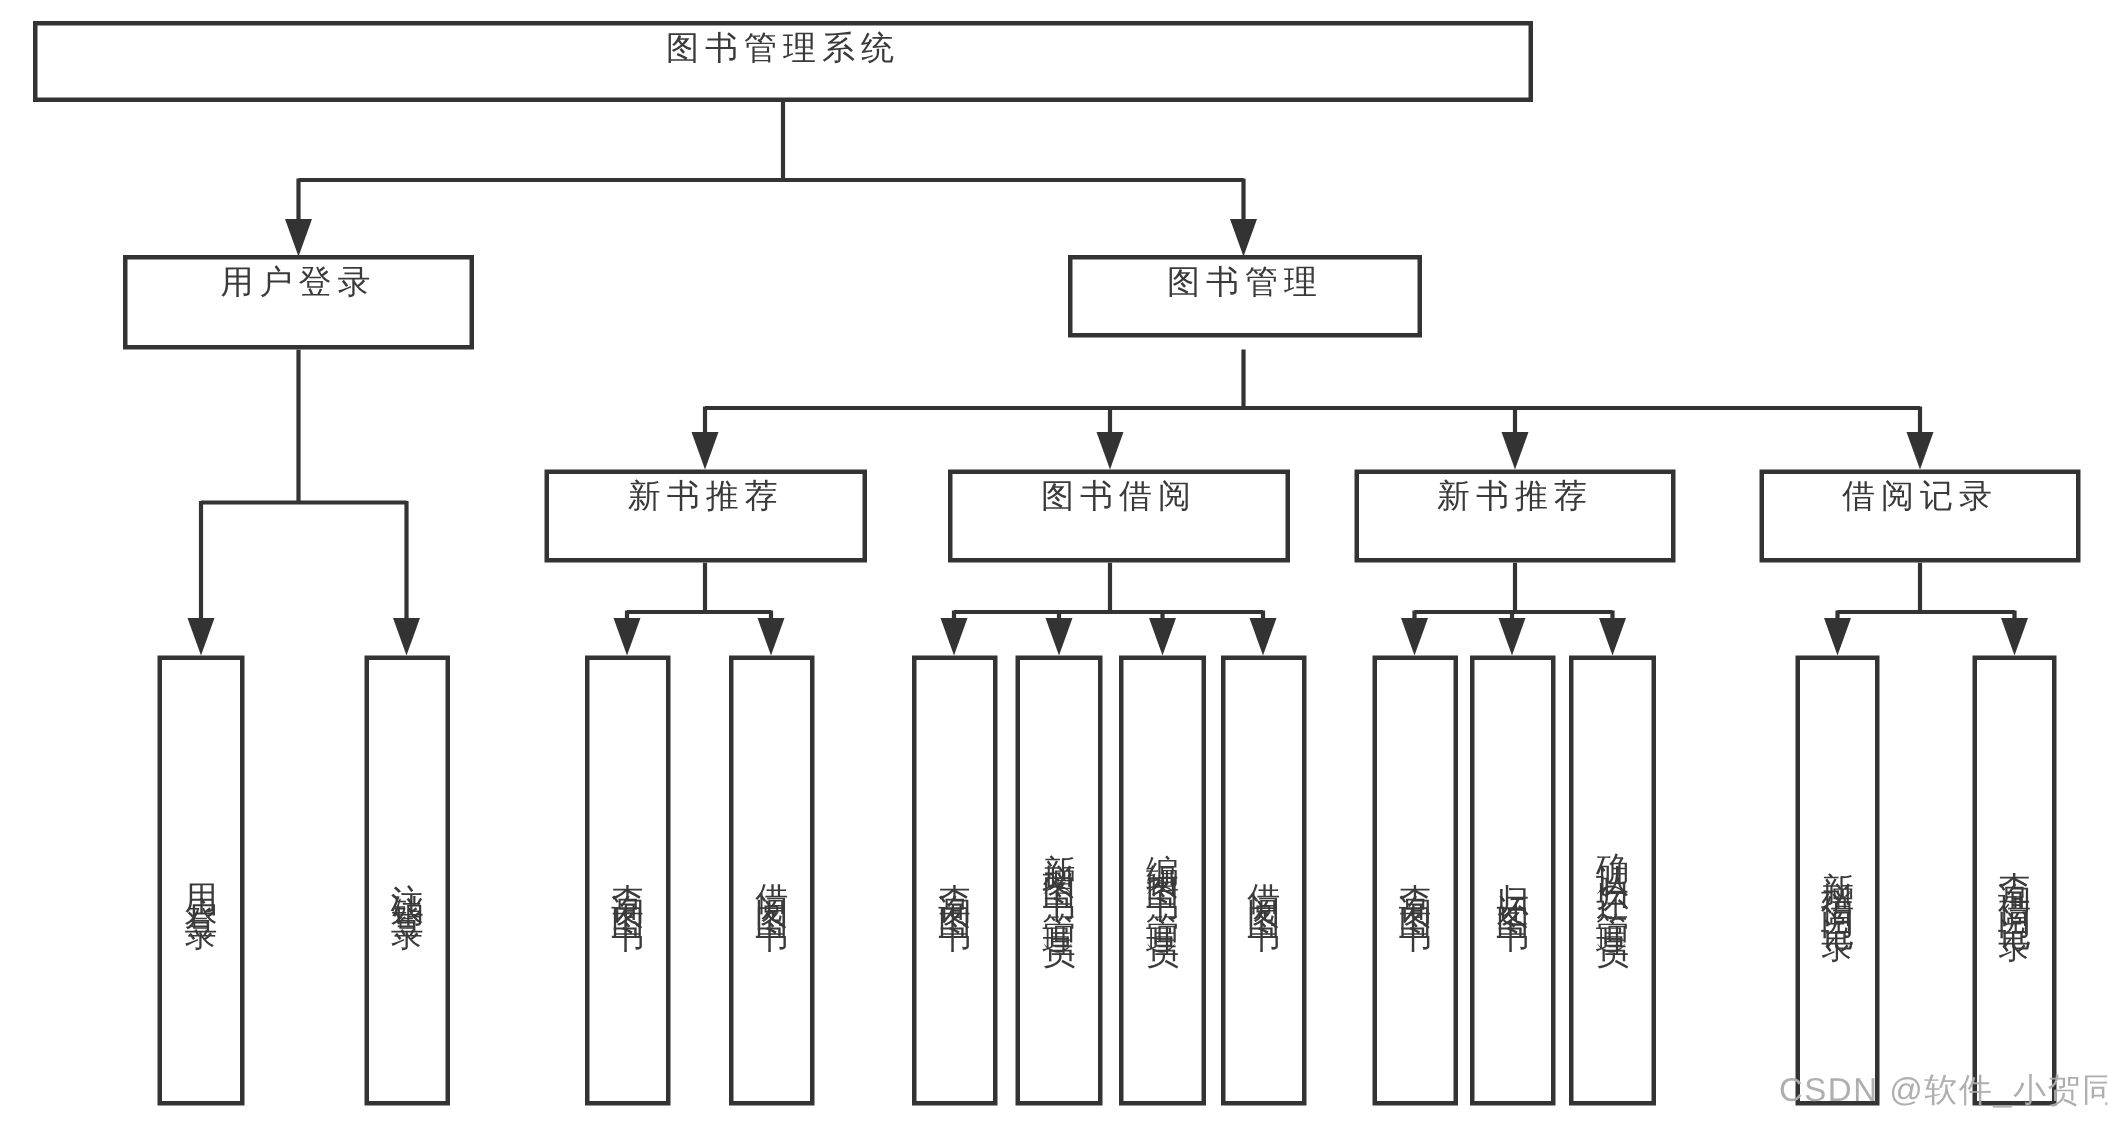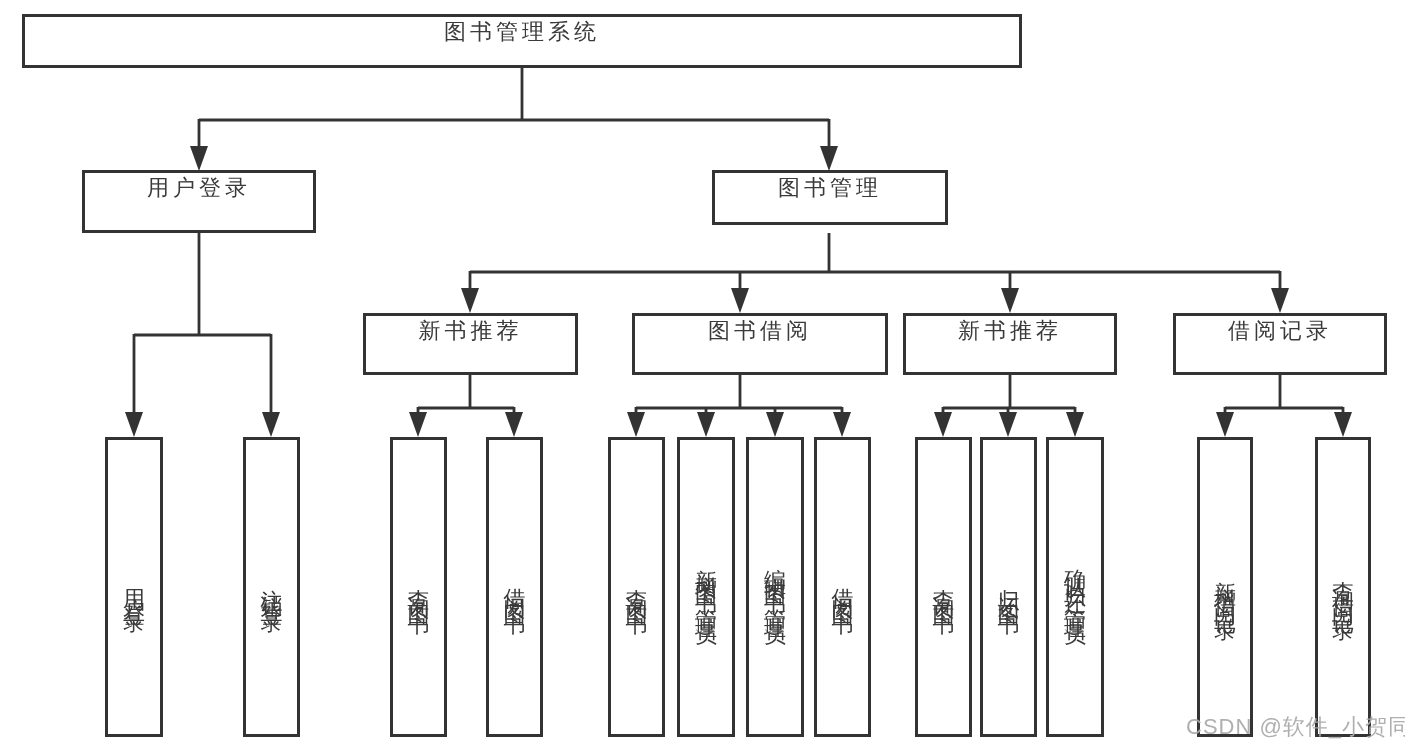--- a/index.html
+++ b/index.html
@@ -143,21 +143,21 @@
   <div class="hnode" style="left:82px; top:170px; width:234px; height:63px;">
     <span>用户登录</span>
   </div>
   <div class="hnode" style="left:712px; top:170px; width:236px; height:55px;">
     <span>图书管理</span>
   </div>
 
   <div class="hnode" style="left:363px; top:313px; width:215px; height:62px;">
     <span>新书推荐</span>
   </div>
-  <div class="hnode" style="left:632px; top:313px; width:256px; height:62px;">
+  <div class="hnode" style="left:632px; top:313px; width:228px; height:62px;">
     <span>图书借阅</span>
   </div>
   <div class="hnode" style="left:903px; top:313px; width:214px; height:62px;">
     <span>新书推荐</span>
   </div>
   <div class="hnode" style="left:1173px; top:313px; width:214px; height:62px;">
     <span>借阅记录</span>
   </div>
 
   <div class="leaf" style="left:105px; width:58px;">

